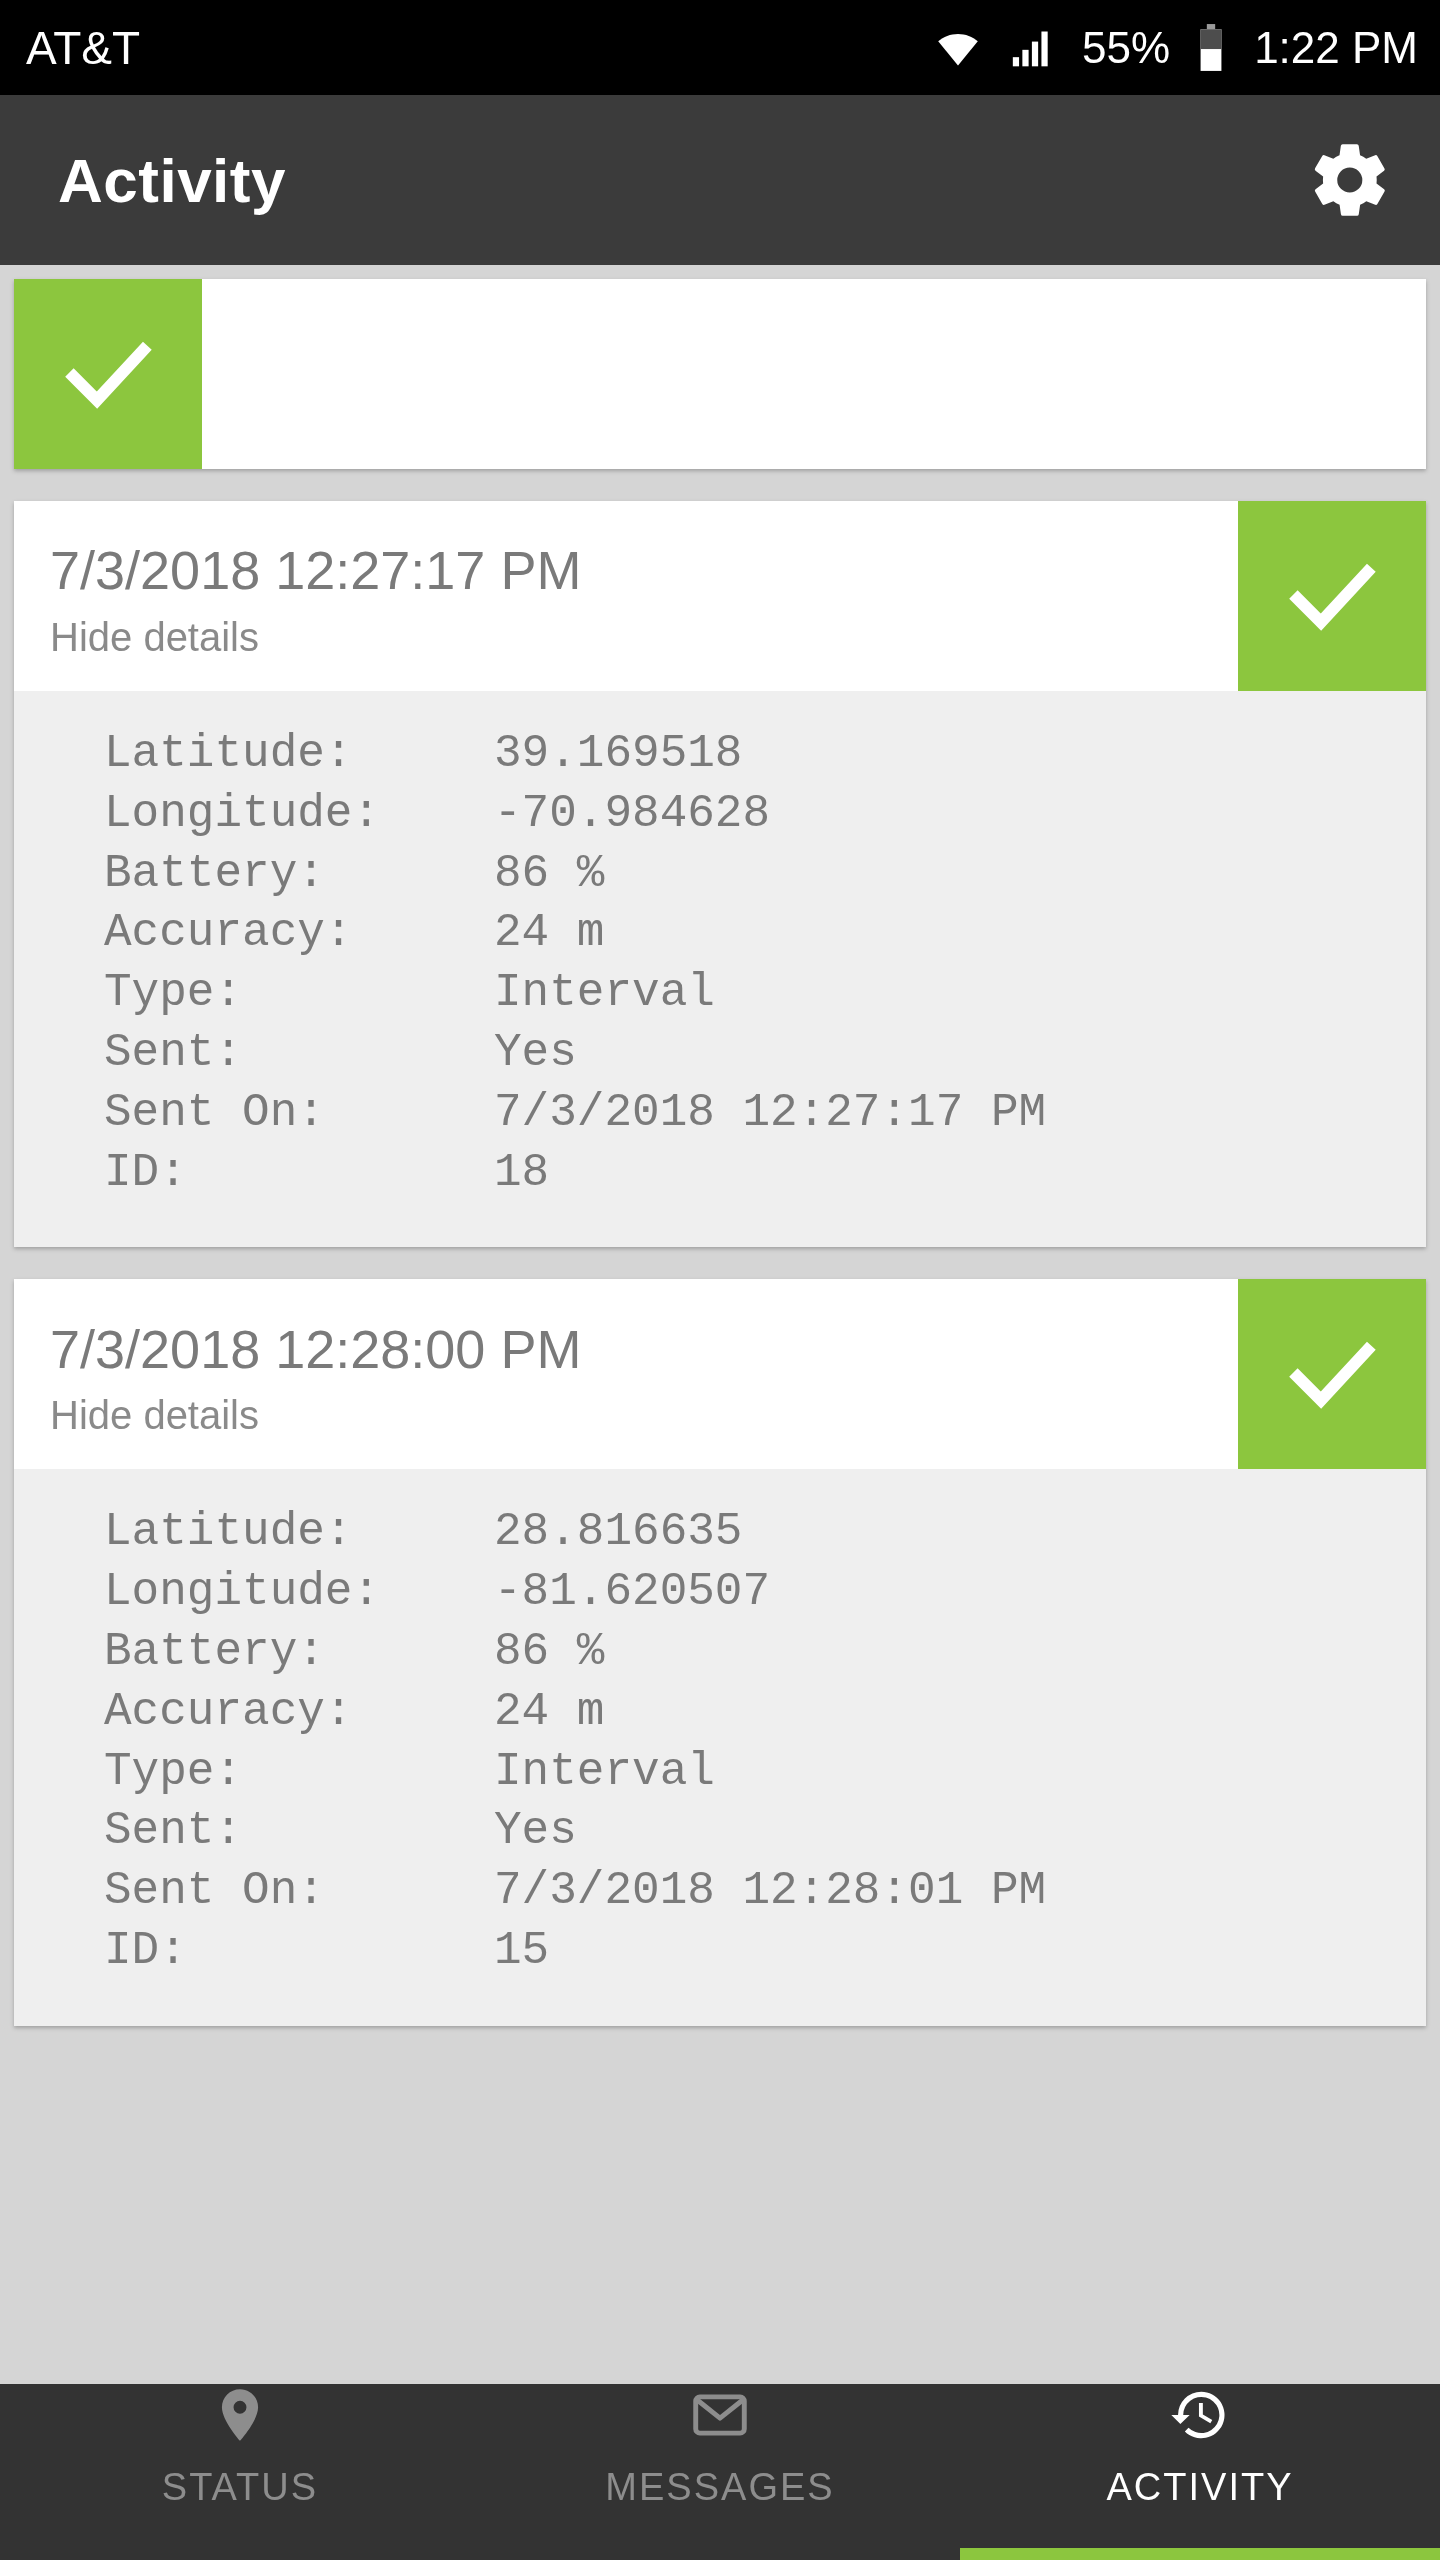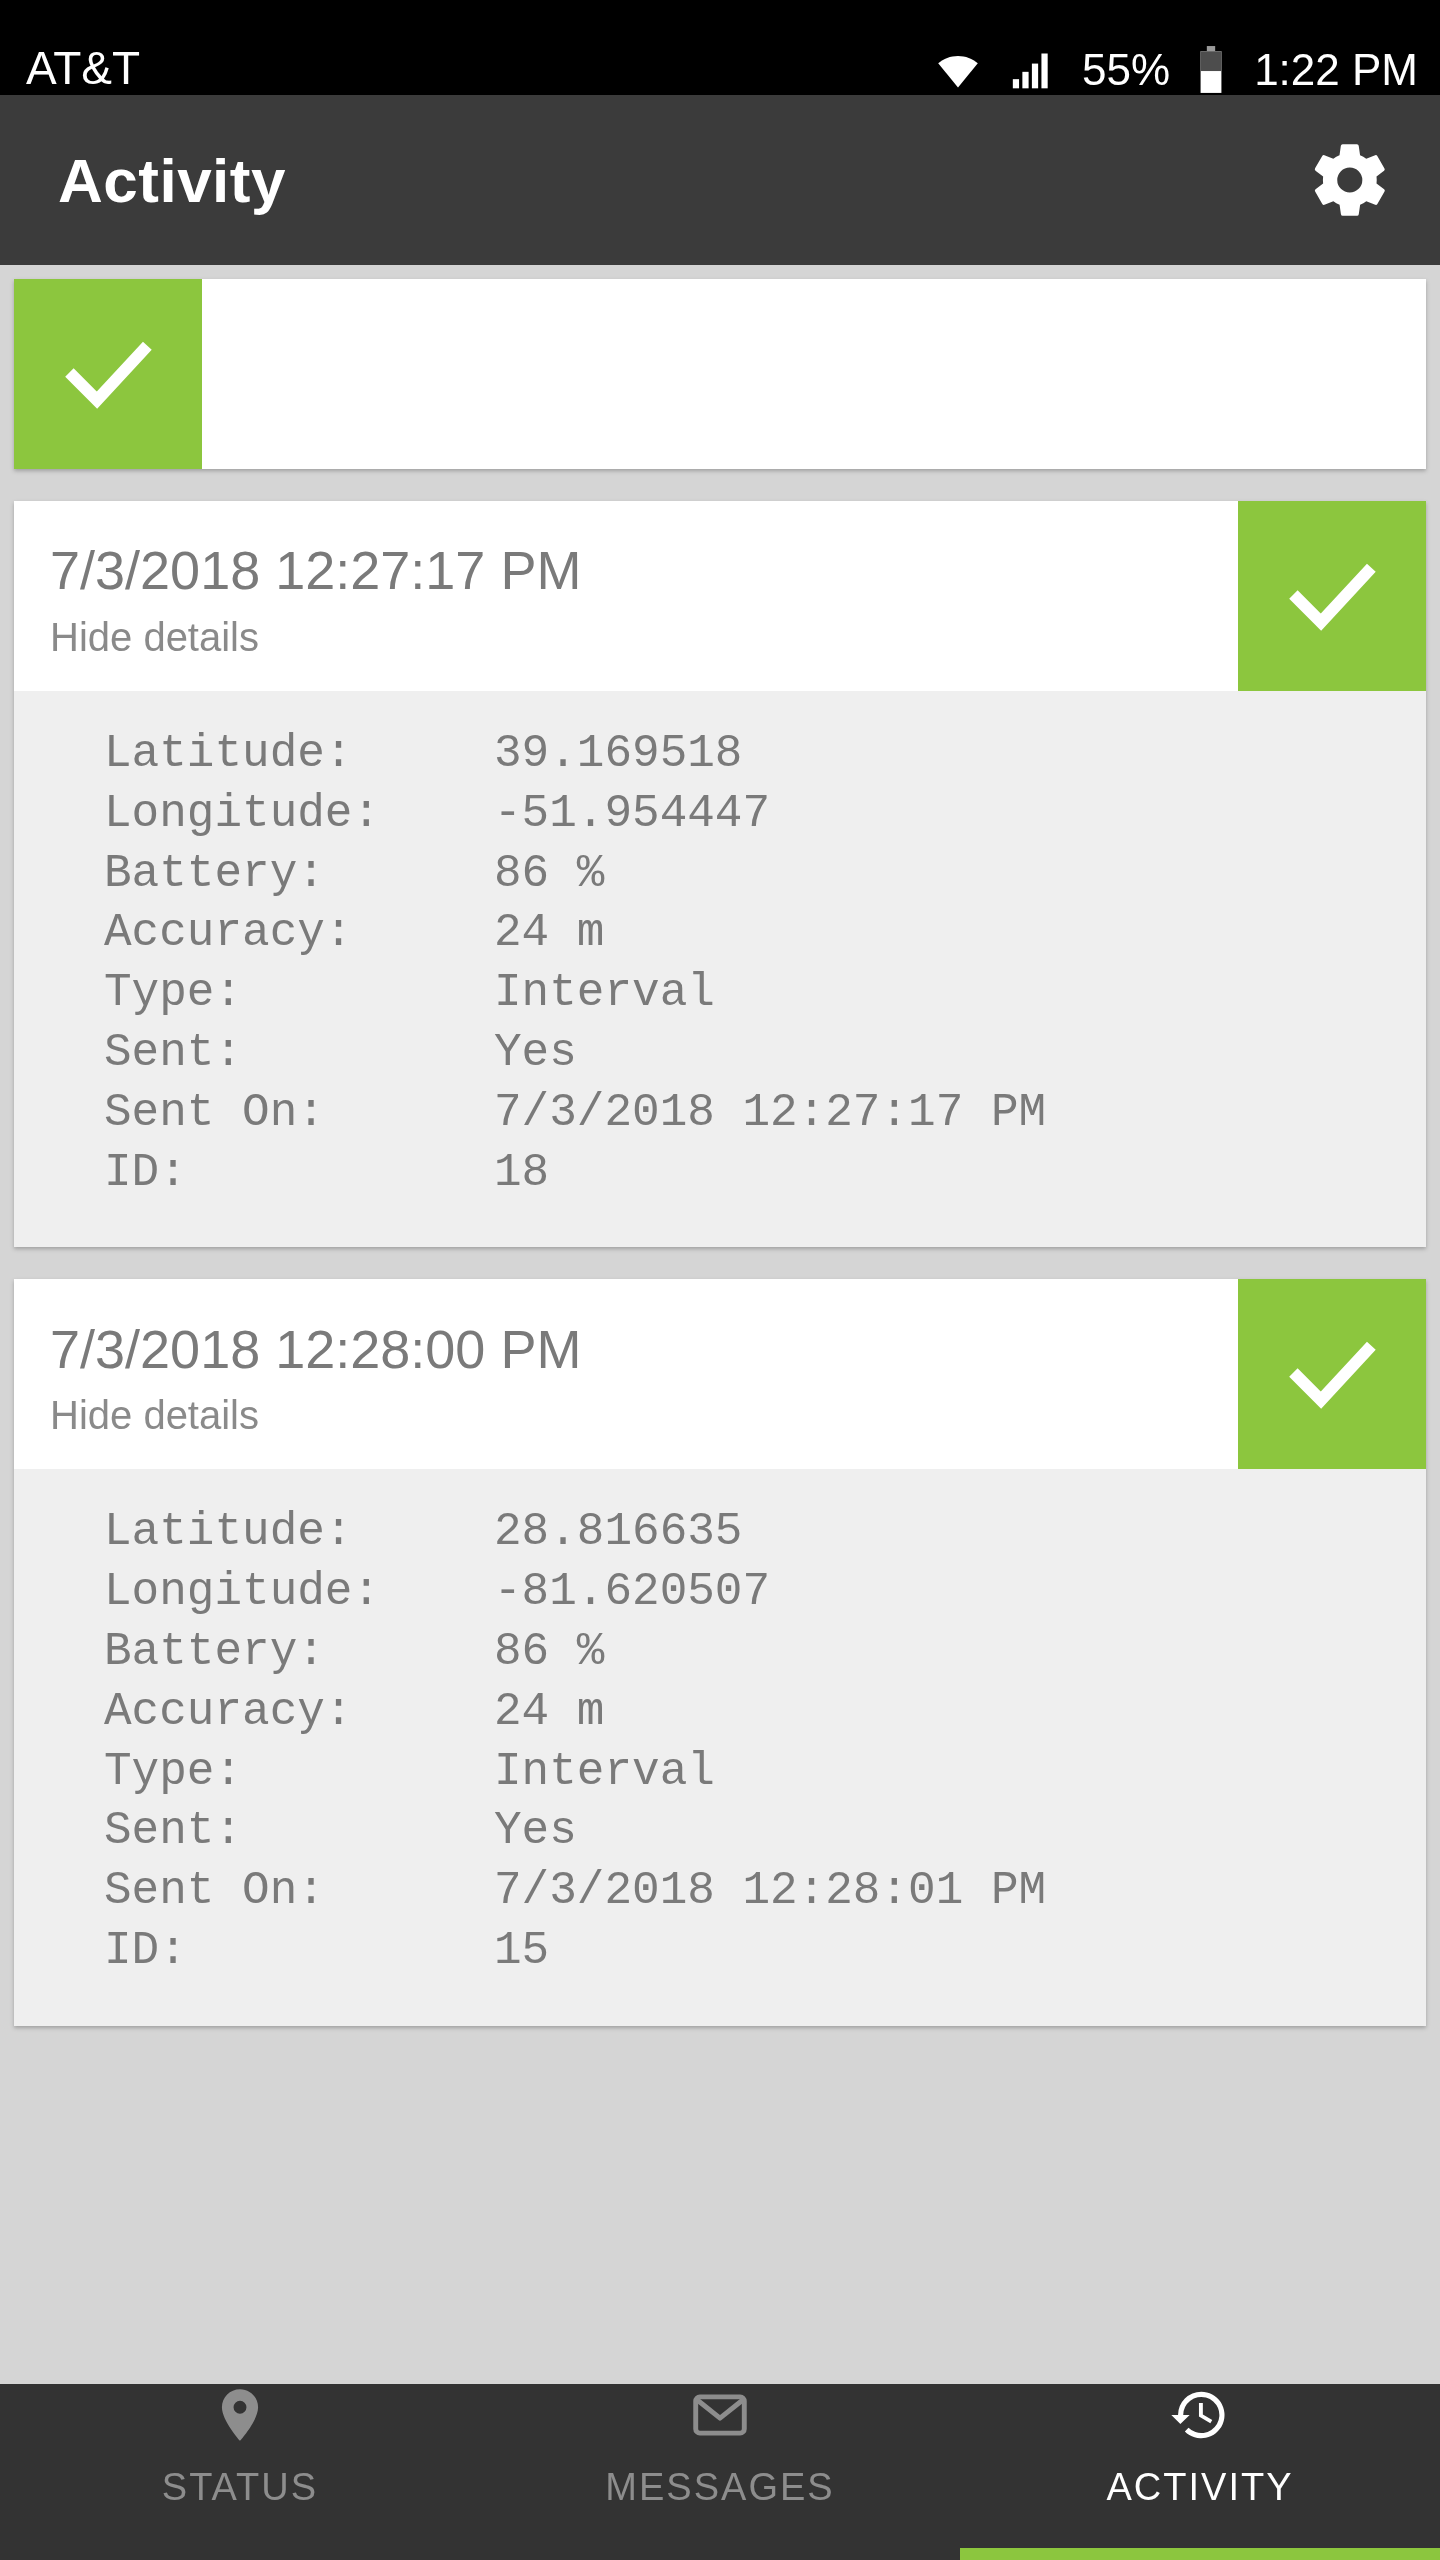--- a/index.html
+++ b/index.html
@@ -7,21 +7,21 @@
     width:1440px; height:2560px;
     background:#d8d8d8;
     font-family:"Liberation Sans", sans-serif;
     overflow:hidden;
   }
   #app { position:relative; width:1440px; height:2560px; display:flex; flex-direction:column; }
 
   
   .statusbar {
     height:95px; background:#000; color:#fff;
-    display:flex; align-items:flex-end; justify-content:space-between;
+    display:flex; align-items:center; justify-content:space-between;
     padding:0 22px 0 26px; flex:0 0 auto;
   }
   .carrier { font-size:46px; letter-spacing:0px; font-weight:400; }
   .status-right { display:flex; align-items:center; gap:24px; }
   .sb-icon { display:block; }
   .batt-pct { font-size:44px; font-weight:400; margin-right:2px; }
   .clock { font-size:44px; font-weight:400; margin-left:4px; }
 
   
   .appbar {
@@ -127,21 +127,21 @@
             </svg>
           </div>
         </div>
         <div class="details">
           <div class="drow">
             <span class="dlabel">Latitude:</span>
             <span class="dvalue">39.169518</span>
           </div>
           <div class="drow">
             <span class="dlabel">Longitude:</span>
-            <span class="dvalue">-51.954447</span>
+            <span class="dvalue">-70.984628</span>
           </div>
           <div class="drow">
             <span class="dlabel">Battery:</span>
             <span class="dvalue">86 %</span>
           </div>
           <div class="drow">
             <span class="dlabel">Accuracy:</span>
             <span class="dvalue">24 m</span>
           </div>
           <div class="drow">

